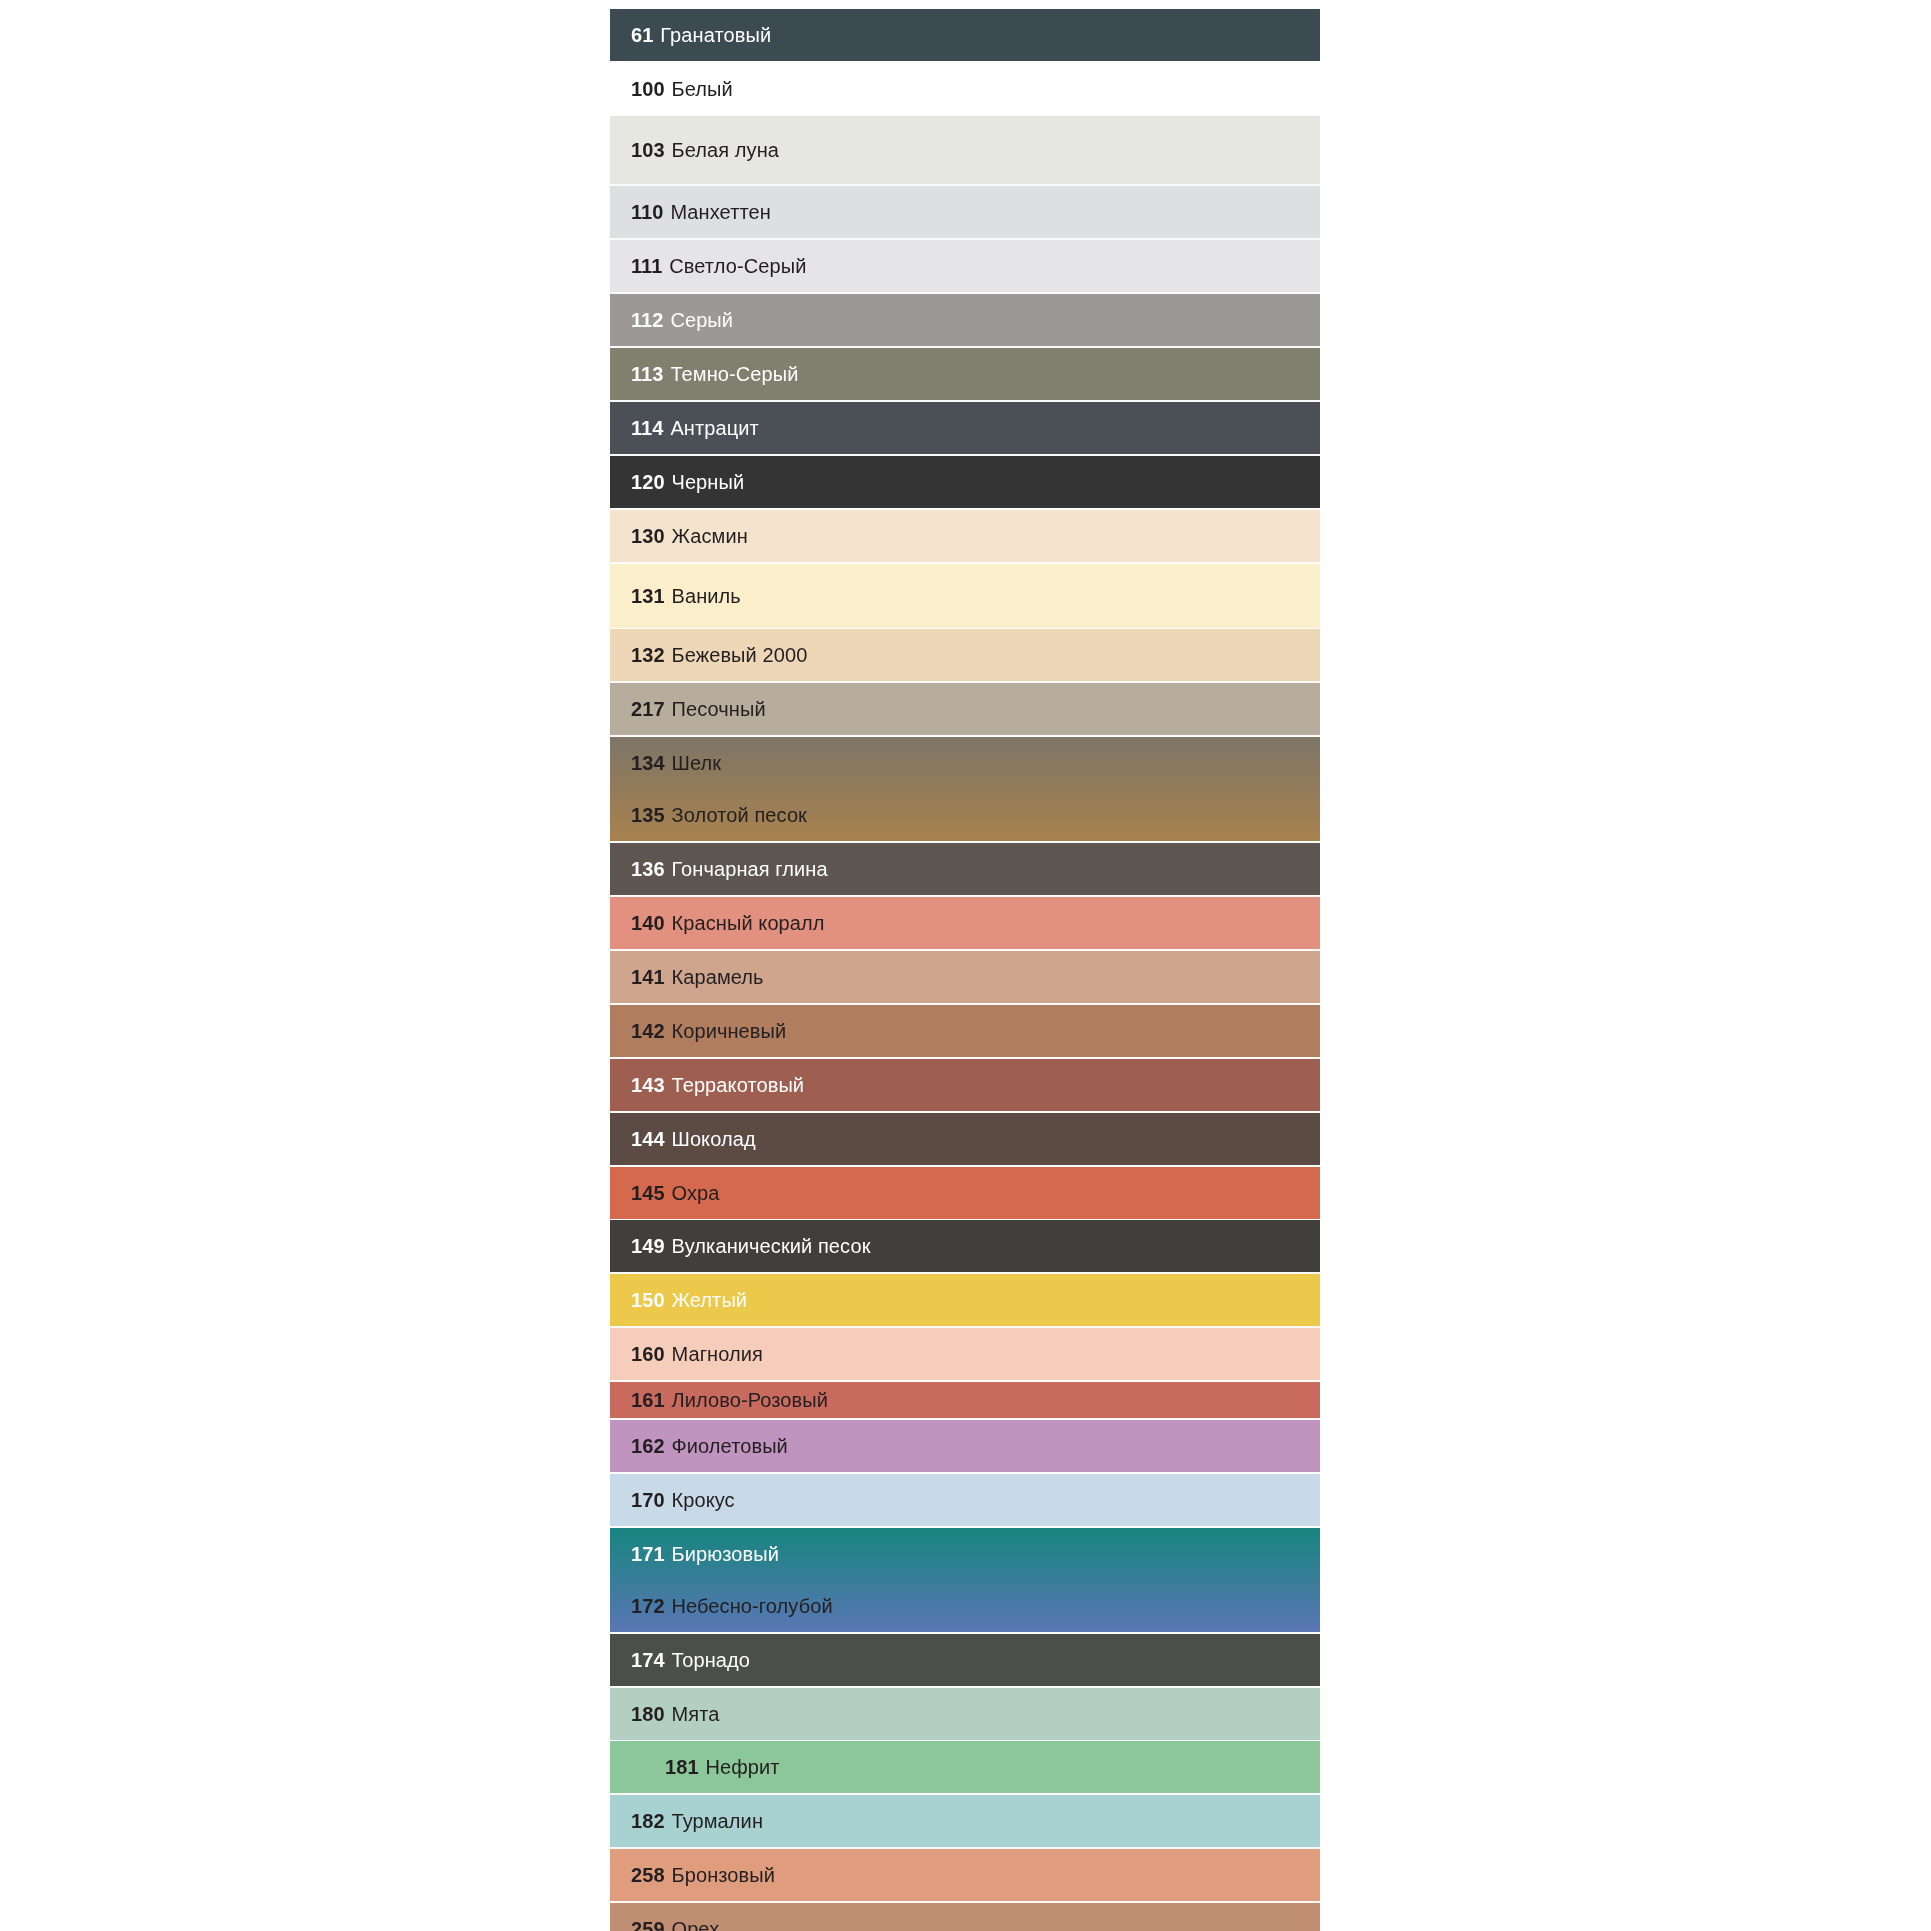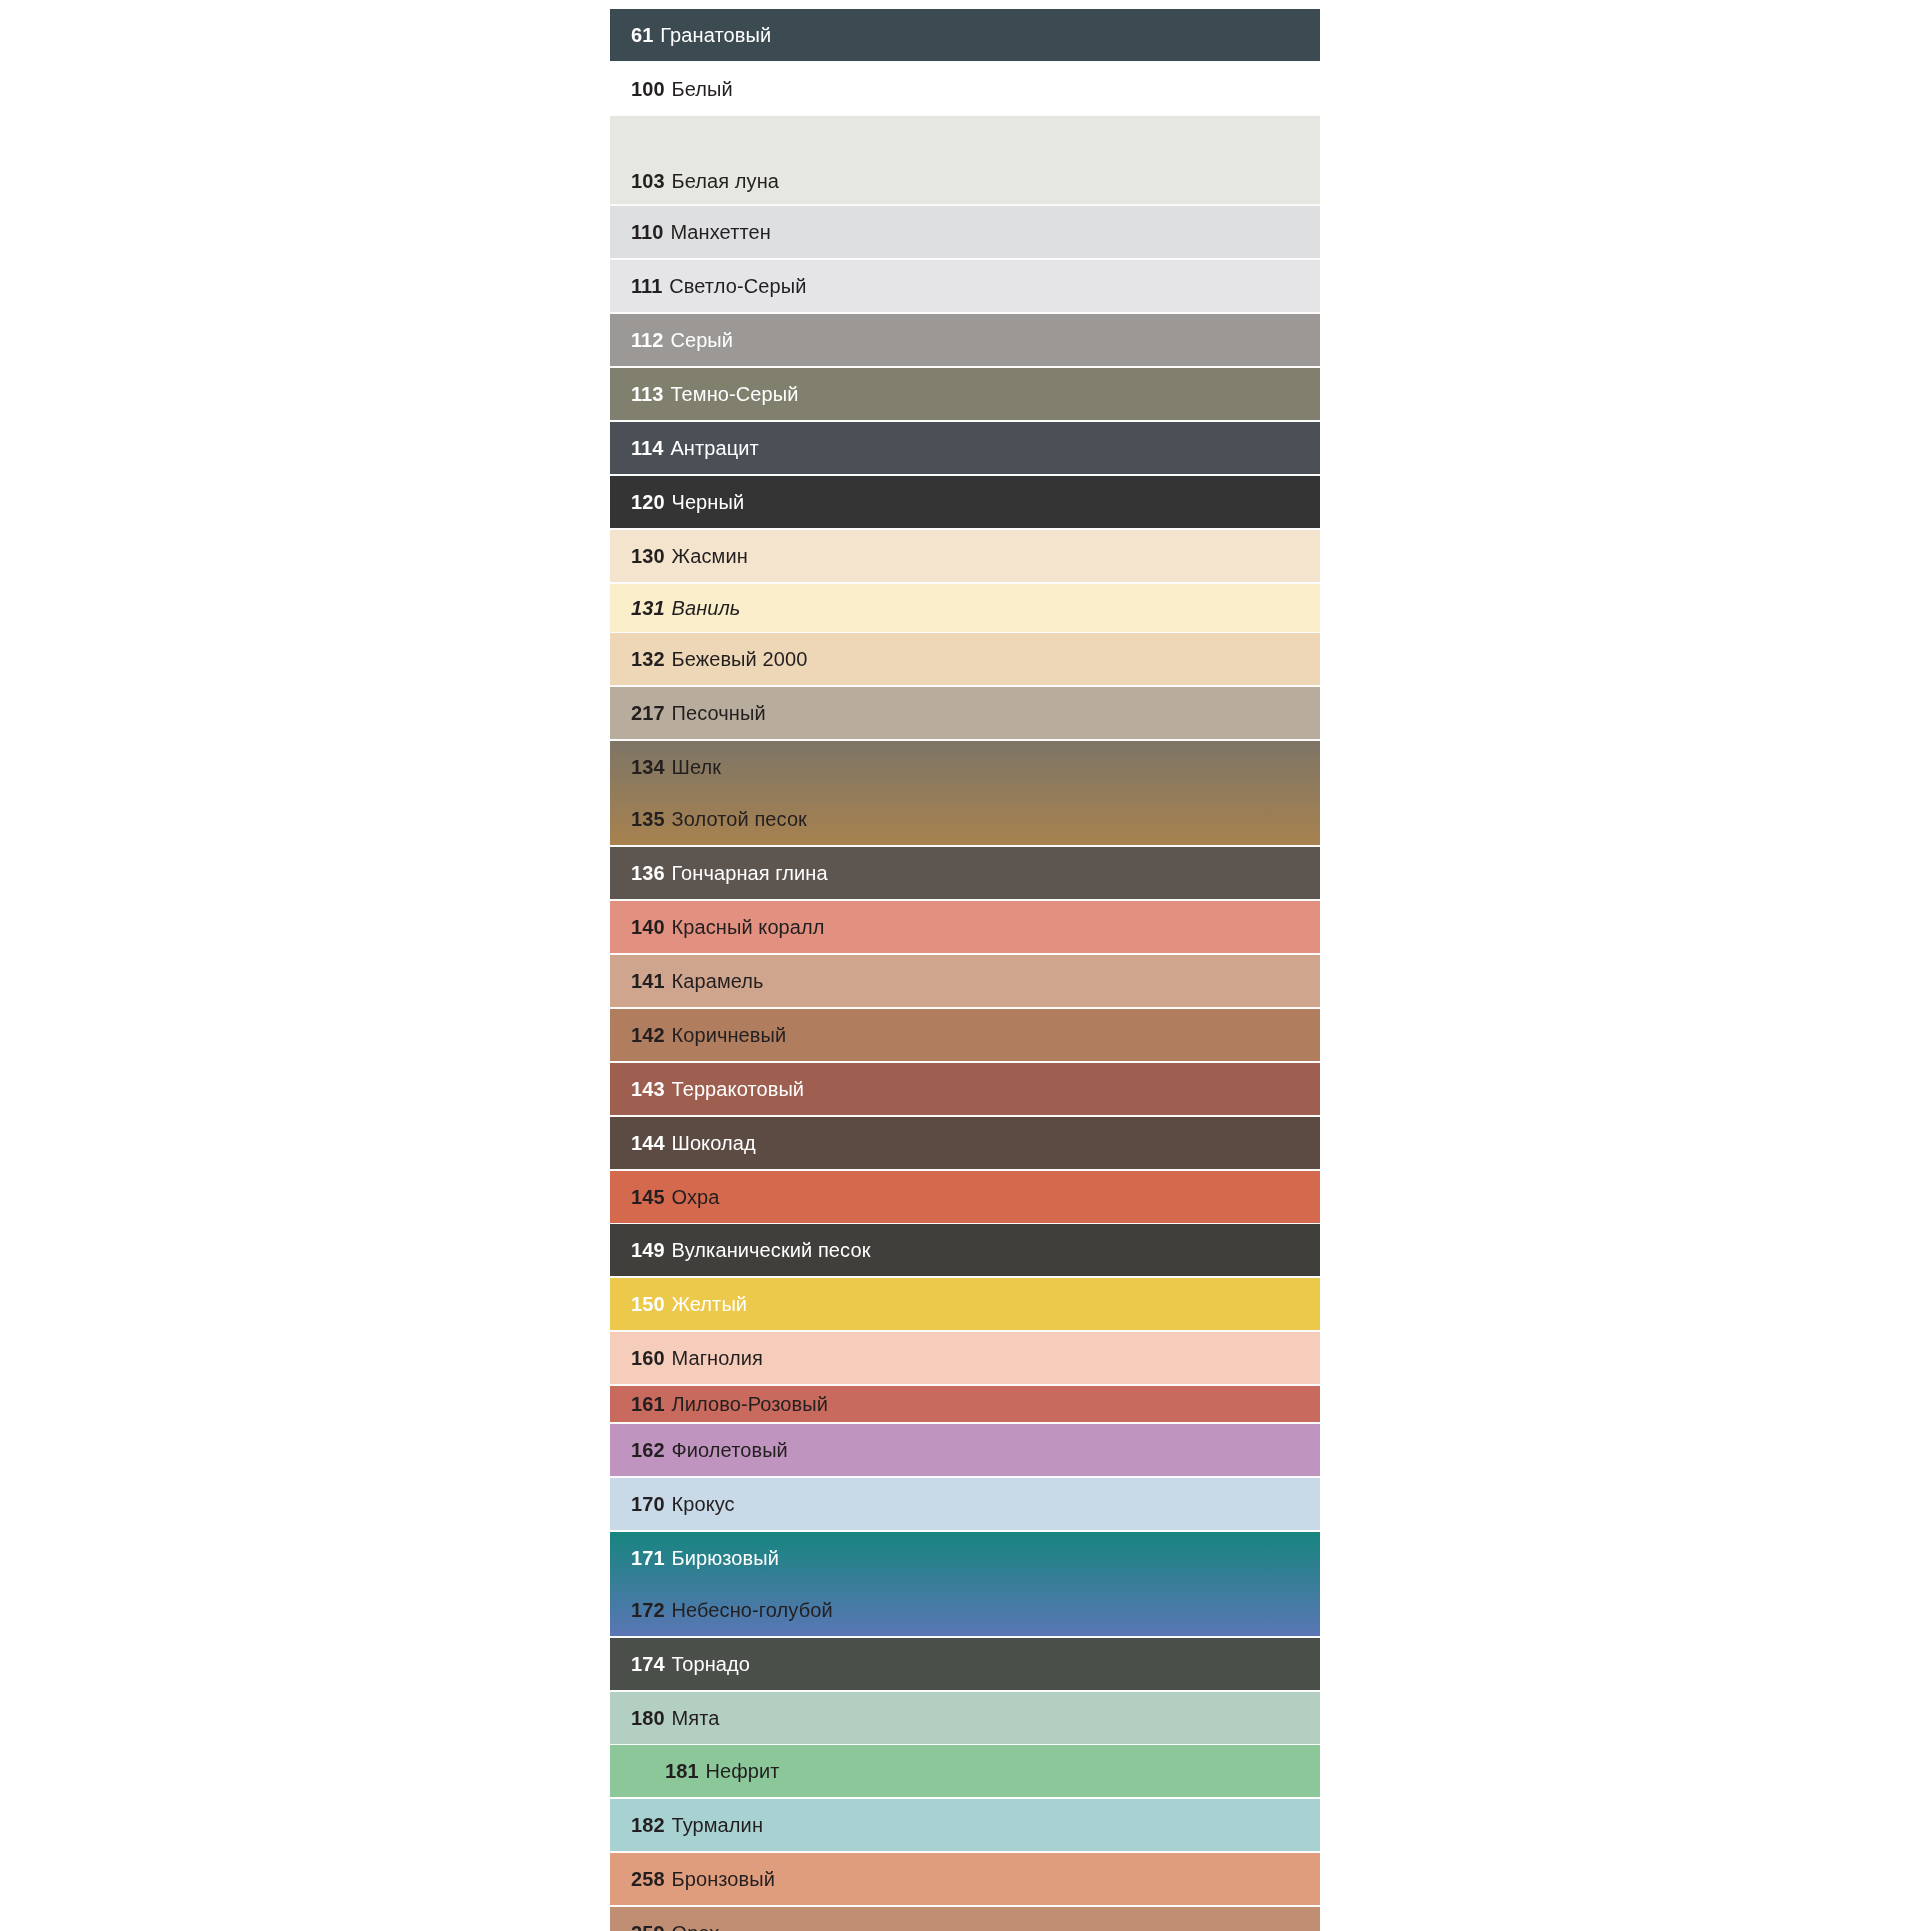--- a/index.html
+++ b/index.html
@@ -78,21 +78,21 @@
         </div>
       </div>
       <div class="sep" style="background: rgb(251, 251, 251);"></div>
       <div style="position: relative; background: rgb(255, 255, 255);">
         <div class="swatch-row" style="height: 52px;">
           <span class="swatch-label txt-dark"><span class="code">100</span><span>Белый</span></span>
         </div>
       </div>
       <div class="sep" style="background: rgb(251, 251, 251);"></div>
       <div style="position: relative; background: rgb(229, 231, 224);">
-        <div class="swatch-row" style="height: 47px; margin-top: 41px;">
+        <div class="swatch-row" style="height: 68px;">
           <span class="swatch-label txt-dark"><span class="code">103</span><span>Белая луна</span></span>
         </div>
       </div>
       <div class="sep" style="background: rgb(251, 251, 251);"></div>
       <div style="position: relative; background: rgb(222, 223, 225);">
         <div class="swatch-row" style="height: 52px;">
           <span class="swatch-label txt-dark"><span class="code">110</span><span>Манхеттен</span></span>
         </div>
       </div>
       <div class="sep" style="background: rgb(251, 251, 251);"></div>
@@ -126,21 +126,21 @@
         </div>
       </div>
       <div class="sep" style="background: rgb(251, 251, 251);"></div>
       <div style="position: relative; background: rgb(244, 228, 205);">
         <div class="swatch-row" style="height: 52px;">
           <span class="swatch-label txt-dark"><span class="code">130</span><span>Жасмин</span></span>
         </div>
       </div>
       <div class="sep" style="background: rgb(251, 251, 251);"></div>
       <div style="position: relative; background: rgb(251, 238, 203);">
-        <div class="swatch-row" style="height: 48px; font-style: italic;">
+        <div class="swatch-row" style="height: 64px;">
           <span class="swatch-label txt-dark"><span class="code">131</span><span>Ваниль</span></span>
         </div>
       </div>
       <div class="sep" style="background: rgb(251, 251, 251);"></div>
       <div style="position: relative; background: rgb(238, 215, 183);">
         <div class="swatch-row" style="height: 52px;">
           <span class="swatch-label txt-dark"><span class="code">132</span><span>Бежевый 2000</span></span>
         </div>
       </div>
       <div class="sep" style="background: rgb(251, 251, 251);"></div>

